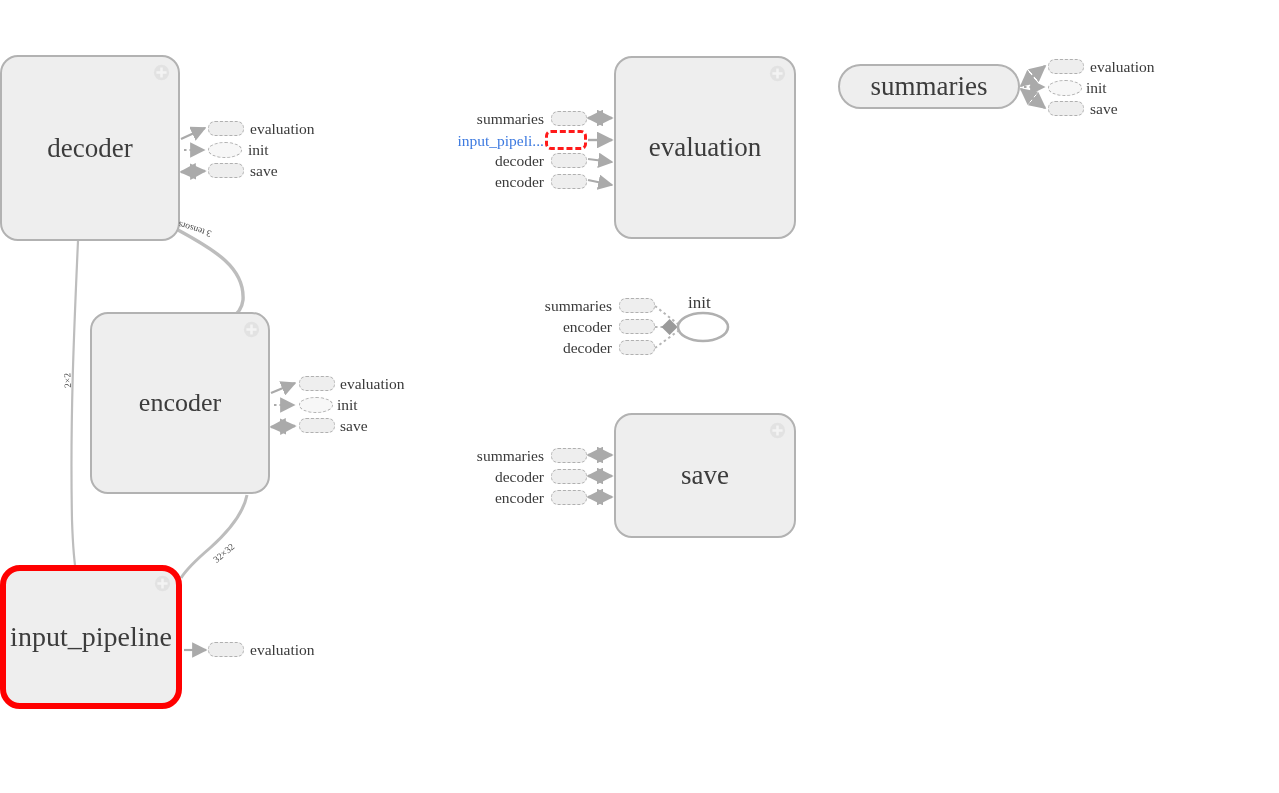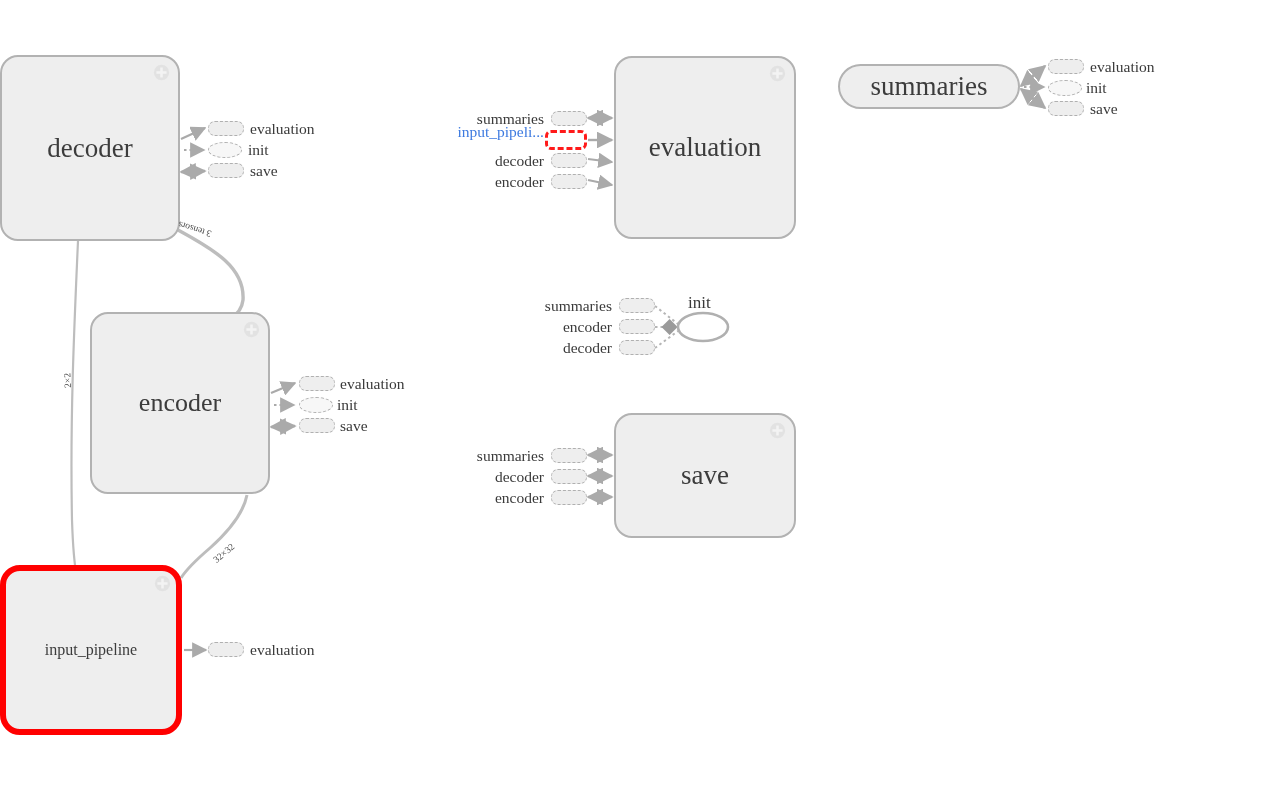--- a/index.html
+++ b/index.html
@@ -243,41 +243,41 @@
       <path d="M10 4 L10 16 M4 10 L16 10" stroke="#ffffff" stroke-width="3"></path>
     </svg>
   </div>
   <div class="port" style="left:299px; top:376px;"></div>
   <div class="port-label right" style="left:340px; top:376px;">evaluation</div>
   <div class="port ellipse" style="left:299px; top:397px;"></div>
   <div class="port-label right" style="left:337px; top:397px;">init</div>
   <div class="port" style="left:299px; top:418px;"></div>
   <div class="port-label right" style="left:340px; top:418px;">save</div>
 
-  <div class="node selected" style="left:0px; top:565px; width:182px; height:170px; font-size:16px;">
+  <div class="node selected" style="left:0px; top:565px; width:182px; height:144px; font-size:28px;">
     <span class="node-label">input_pipeline</span>
     <svg class="expand-icon" viewBox="0 0 20 20">
       <circle cx="10" cy="10" r="9" fill="#c8c8c8"></circle>
       <path d="M10 4 L10 16 M4 10 L16 10" stroke="#ffffff" stroke-width="3"></path>
     </svg>
   </div>
   <div class="port" style="left:208px; top:642px;"></div>
   <div class="port-label right" style="left:250px; top:642px;">evaluation</div>
 
   <div class="node" style="left:614px; top:56px; width:182px; height:183px; font-size:27px;">
     <span class="node-label">evaluation</span>
     <svg class="expand-icon" viewBox="0 0 20 20">
       <circle cx="10" cy="10" r="9" fill="#c8c8c8"></circle>
       <path d="M10 4 L10 16 M4 10 L16 10" stroke="#ffffff" stroke-width="3"></path>
     </svg>
   </div>
   <div class="port" style="left:551px; top:111px;"></div>
   <div class="port-label left" style="left:544px; top:111px;">summaries</div>
   <div class="port red" style="left:545px; top:130px;"></div>
-  <div class="port-label left blue" style="left:544px; top:124px;">input_pipeli...</div>
+  <div class="port-label left blue" style="left:544px; top:133px;">input_pipeli...</div>
   <div class="port" style="left:551px; top:153px;"></div>
   <div class="port-label left" style="left:544px; top:153px;">decoder</div>
   <div class="port" style="left:551px; top:174px;"></div>
   <div class="port-label left" style="left:544px; top:174px;">encoder</div>
 
   <div class="port" style="left:619px; top:298px;"></div>
   <div class="port-label left" style="left:612px; top:298px;">summaries</div>
   <div class="port" style="left:619px; top:319px;"></div>
   <div class="port-label left" style="left:612px; top:319px;">encoder</div>
   <div class="port" style="left:619px; top:340px;"></div>

